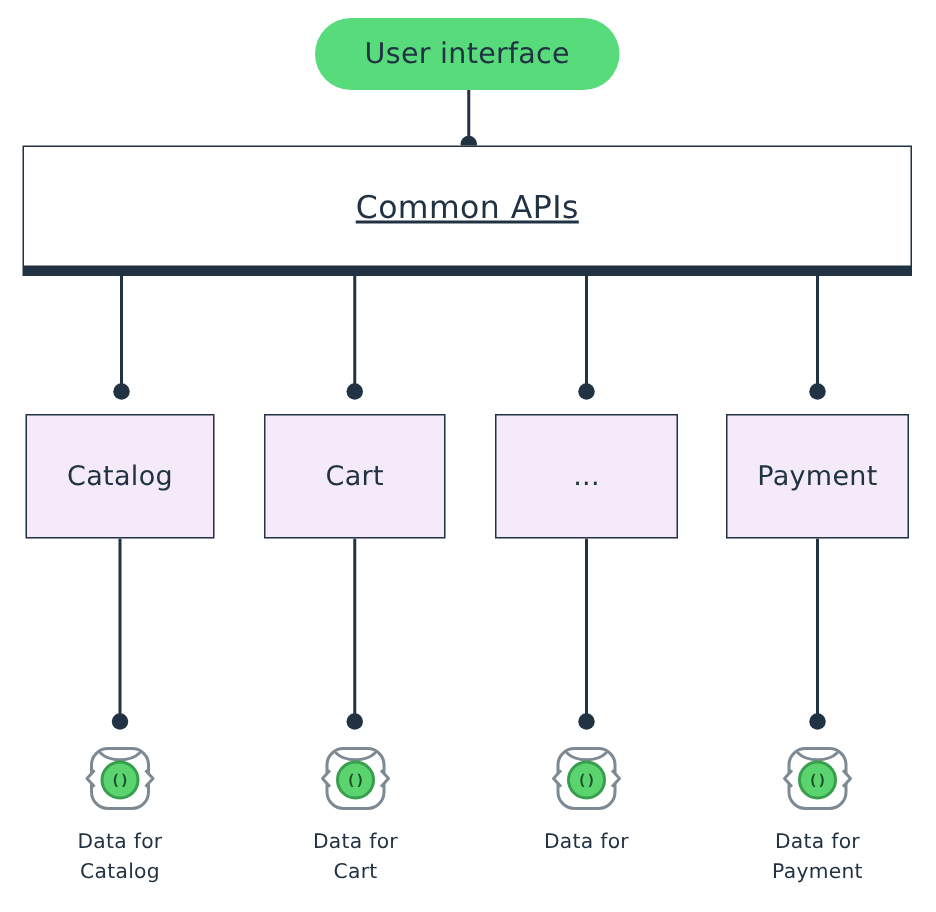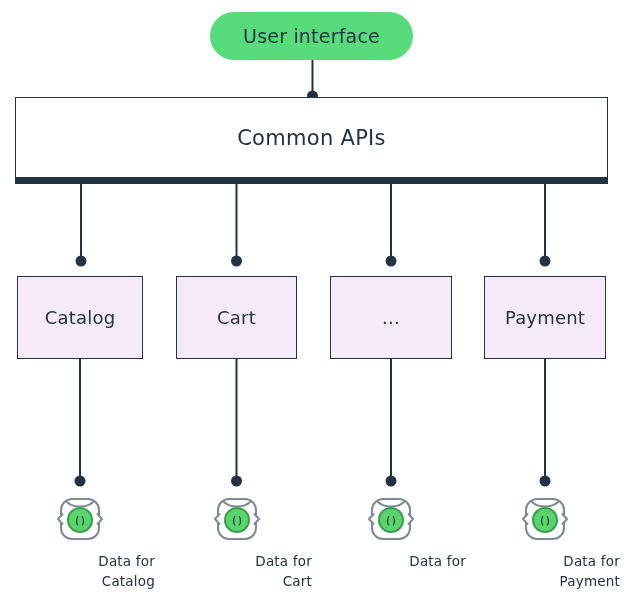--- a/index.html
+++ b/index.html
@@ -24,21 +24,21 @@
     font-size:19px;font-weight:500;letter-spacing:.2px;
   }
 
   
   .api-box{
     position:absolute;left:15px;top:97px;width:593px;height:87px;
     box-sizing:border-box;background:#ffffff;
     border:1.5px solid var(--navy,#213343);
     border-bottom:7px solid var(--navy,#213343);
     display:flex;align-items:center;justify-content:center;
-    font-size:21px;font-weight:500;letter-spacing:.3px;
+    font-size:21px;font-weight:500;letter-spacing:.3px;text-decoration:underline;
   }
 
   
   .module-box{
     position:absolute;top:276px;height:83px;box-sizing:border-box;
     background:var(--lavender,#f5eaf9);
     border:1.5px solid var(--navy,#213343);
     display:flex;align-items:center;justify-content:center;
     font-size:18px;font-weight:500;letter-spacing:.2px;
   }
@@ -54,21 +54,21 @@
   .data-icon.i2{left:365px;}
   .data-icon.i3{left:519px;}
   .data-icon .frame{fill:#ffffff;stroke:var(--icon-gray,#7d8a93);stroke-width:2;}
   .data-icon .curve{fill:none;stroke:var(--icon-gray,#7d8a93);stroke-width:2;stroke-linecap:round;}
   .data-icon .tip{fill:#ffffff;stroke:var(--icon-gray,#7d8a93);stroke-width:2;stroke-linejoin:round;}
   .data-icon .ball{fill:var(--icon-green,#5bd36e);stroke:var(--icon-green-border,#379e4e);stroke-width:2;}
   .data-icon .parens{fill:#1b4d2b;font-size:10px;font-weight:700;font-family:"DejaVu Sans Mono",monospace;}
 
   
   .data-label{
-    position:absolute;top:551px;width:150px;text-align:right;
+    position:absolute;top:551px;width:150px;text-align:center;
     font-size:13.5px;line-height:20px;letter-spacing:.2px;
   }
   .data-label.l0{left:5px;}
   .data-label.l1{left:162px;}
   .data-label.l2{left:316px;}
   .data-label.l3{left:470px;}
   .data-label span{display:block;}
 </style>
 </head>
 <body>

